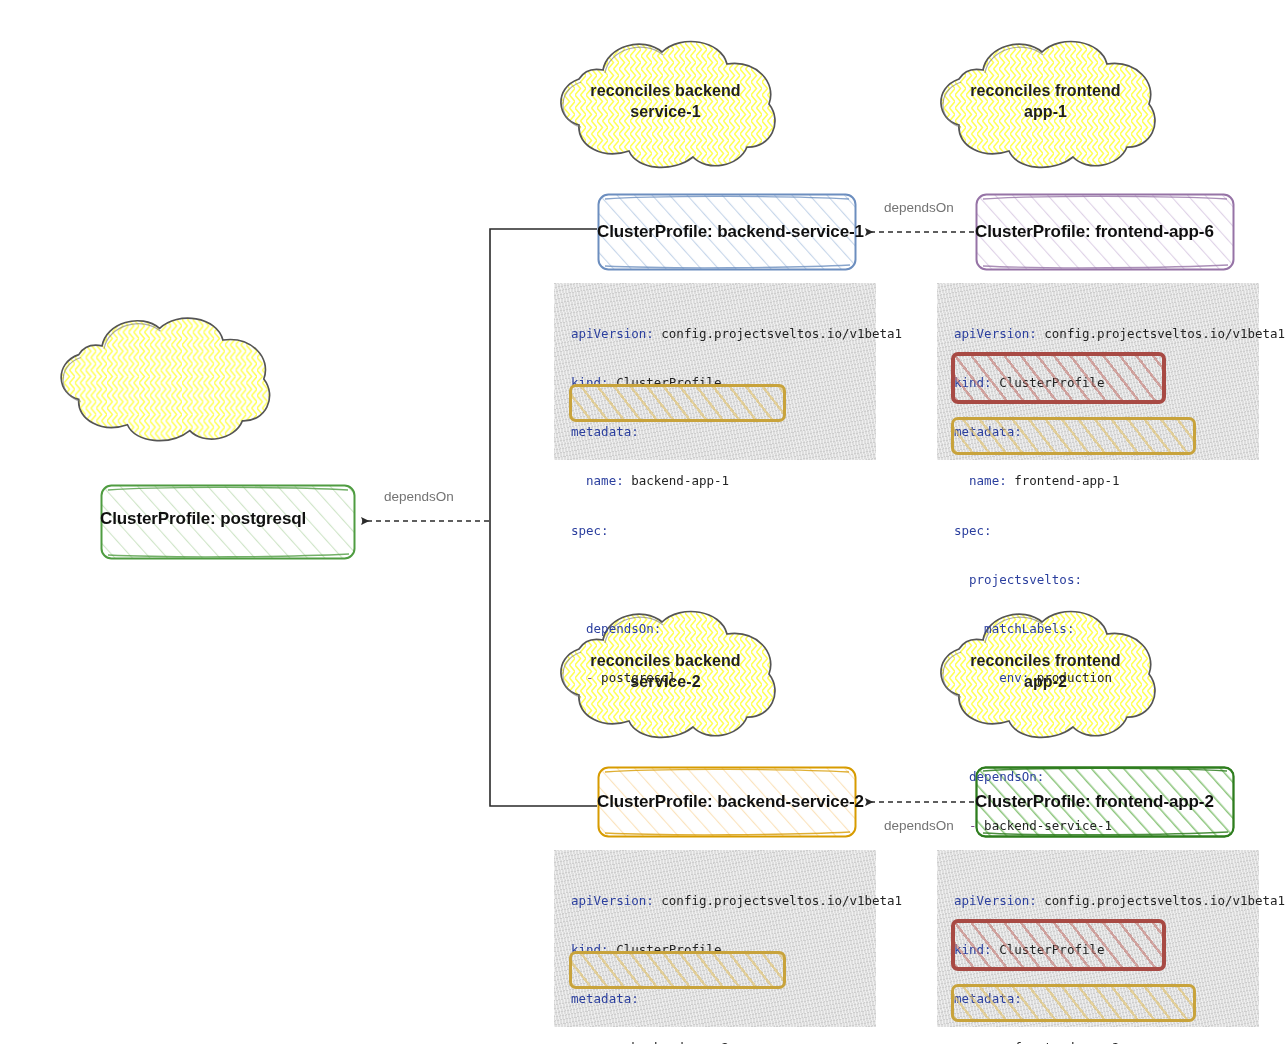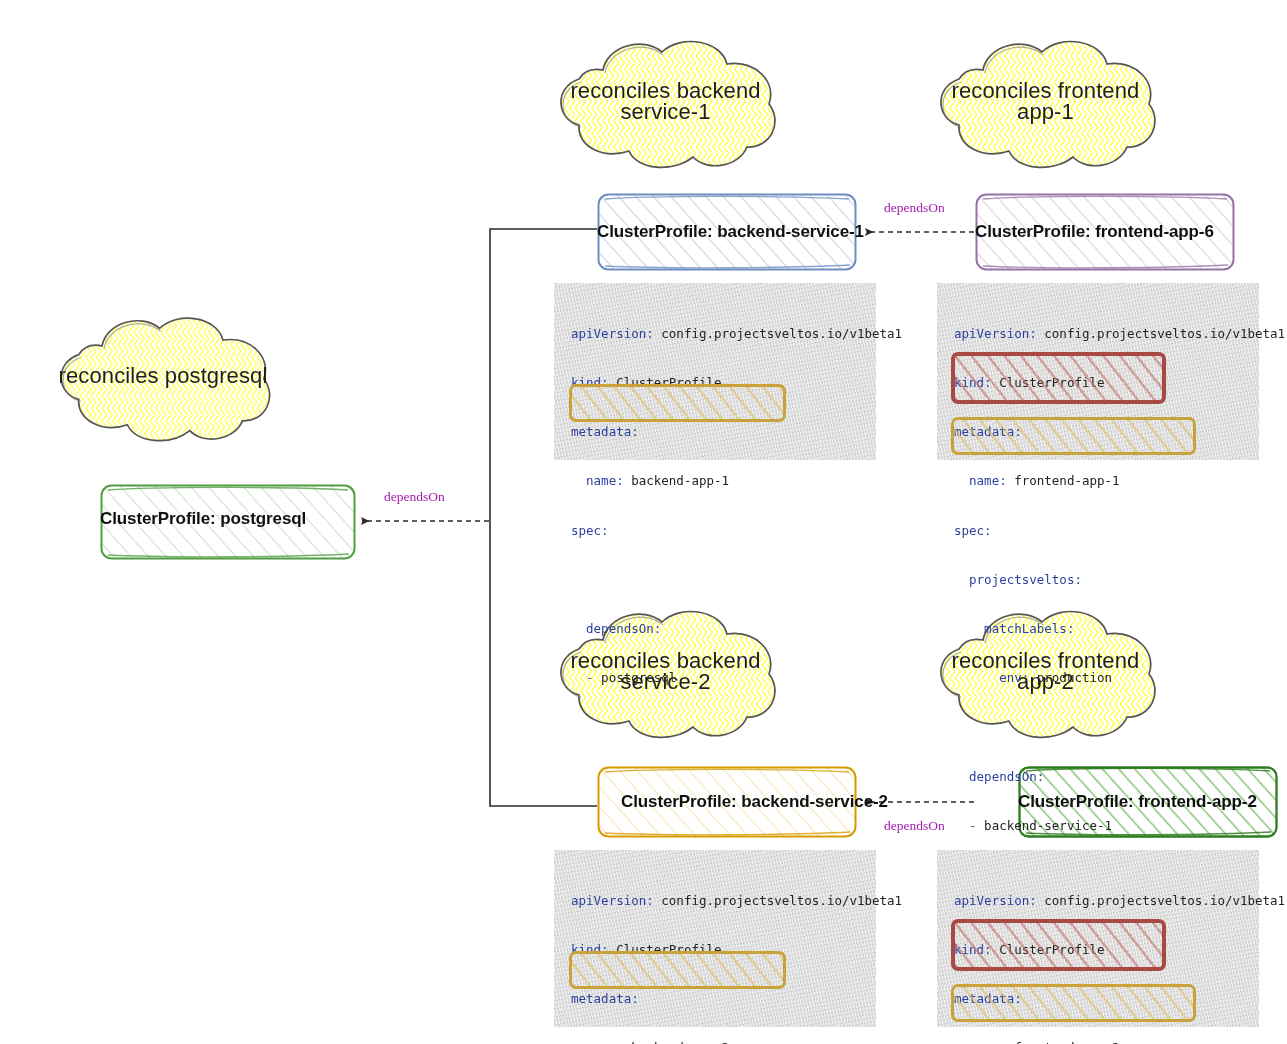--- a/index.html
+++ b/index.html
@@ -19,25 +19,26 @@
 
   
   .cloud {
     position: absolute;
   }
   .cloud svg { display: block; overflow: visible; }
   .cloud-label {
     position: absolute;
     left: 0; right: 0;
     text-align: center;
-    font-size: 22px;
+    font-size: 16px;
     line-height: 21px;
     color: #1f1f1f;
     letter-spacing: 0.1px;
     pointer-events: none;
+    font-weight: bold;
   }
 
   
   .profile-box {
     position: absolute;
     box-sizing: border-box;
     border-radius: 11px;
     display: flex;
     align-items: center;
   }
@@ -107,23 +108,22 @@
         rgba(193,110,103,0.55) 0px,
         rgba(193,110,103,0.55) 2.5px,
         rgba(255,255,255,0) 2.5px,
         rgba(255,255,255,0) 13px);
   }
 
   
   .edge-label {
     position: absolute;
     font-size: 13.5px;
-    color: #a21caf;
+    color: #737373;
     white-space: nowrap;
-    font-family: Liberation Serif, serif;
   }
 
   
   #edges {
     position: absolute;
     left: 0; top: 0;
     width: 1287px;
     height: 1044px;
     pointer-events: none;
   }
@@ -213,23 +213,20 @@
 
 <div class="cloud" style="left:32px; top:305px; width:262px; height:145px;">
   <svg width="262" height="145" viewBox="0 0 269 145" xmlns="http://www.w3.org/2000/svg">
     <path d="M72,40 C76,16 112,6 131,22 C150,4 190,10 196,34
              C225,30 246,52 238,74 C252,92 240,118 216,117
              C208,137 176,142 162,127 C142,143 106,140 98,121
              C72,130 46,116 48,95 C26,90 22,58 48,49 C53,41 62,38 72,40 Z" fill="url(#cloudFill)" stroke="#555555" stroke-width="1.7"></path>
     <path d="M74,43 C78,19 113,9 132,25" fill="none" stroke="#777" stroke-width="1.2" opacity="0.6"></path>
     <path d="M50,97 C28,92 24,61 50,52" fill="none" stroke="#777" stroke-width="1.2" opacity="0.6"></path>
   </svg>
-  <div class="cloud-label" style="top:60px;">
-    <span>reconciles postgresql</span>
-  </div>
 </div>
 
 <div class="cloud" style="left:531px; top:600px; width:269px; height:145px;">
   <svg width="269" height="145" viewBox="0 0 269 145" xmlns="http://www.w3.org/2000/svg">
     <path d="M72,40 C76,16 112,6 131,22 C150,4 190,10 196,34
              C225,30 246,52 238,74 C252,92 240,118 216,117
              C208,137 176,142 162,127 C142,143 106,140 98,121
              C72,130 46,116 48,95 C26,90 22,58 48,49 C53,41 62,38 72,40 Z" fill="url(#cloudFill)" stroke="#555555" stroke-width="1.7"></path>
     <path d="M74,43 C78,19 113,9 132,25" fill="none" stroke="#777" stroke-width="1.2" opacity="0.6"></path>
     <path d="M50,97 C28,92 24,61 50,52" fill="none" stroke="#777" stroke-width="1.2" opacity="0.6"></path>
@@ -275,30 +272,30 @@
 
 <div class="profile-box" style="left:100px; top:484px; width:256px; height:69px;">
   <svg class="hatch" width="256" height="76" viewBox="0 0 256 76" preserveAspectRatio="none">
     <rect x="1.5" y="1.5" width="253" height="73" rx="10" fill="url(#hatchGreenLight)" stroke="#4f9c41" stroke-width="2"></rect>
     <path d="M8,6 C60,2 196,3 248,6" fill="none" stroke="#4f9c41" stroke-width="1.3" opacity="0.8"></path>
     <path d="M8,71 C70,74 192,73 249,70" fill="none" stroke="#4f9c41" stroke-width="1.3" opacity="0.8"></path>
   </svg>
   <span class="label">ClusterProfile: postgresql</span>
 </div>
 
-<div class="profile-box" style="left:597px; top:766px; width:260px; height:72px;padding-left:24px;">
+<div class="profile-box" style="left:597px; top:766px; width:260px; height:72px;">
   <svg class="hatch" width="260" height="72" viewBox="0 0 260 72" preserveAspectRatio="none">
     <rect x="1.5" y="1.5" width="257" height="69" rx="10" fill="url(#hatchOrange)" stroke="#d79b00" stroke-width="2"></rect>
     <path d="M8,6 C60,2 200,3 252,6" fill="none" stroke="#d79b00" stroke-width="1.3" opacity="0.8"></path>
     <path d="M8,67 C70,70 196,69 253,66" fill="none" stroke="#d79b00" stroke-width="1.3" opacity="0.8"></path>
   </svg>
   <span class="label">ClusterProfile: backend-service-2</span>
 </div>
 
-<div class="profile-box" style="left:1018px; top:766px; width:260px; height:72px;">
+<div class="profile-box" style="left:975px; top:766px; width:260px; height:72px;">
   <svg class="hatch" width="260" height="72" viewBox="0 0 260 72" preserveAspectRatio="none">
     <rect x="1.5" y="1.5" width="257" height="69" rx="9" fill="url(#hatchGreenStrong)" stroke="#2e7d1e" stroke-width="2.3"></rect>
     <path d="M8,5 C60,1 200,2 252,5" fill="none" stroke="#2e7d1e" stroke-width="1.5" opacity="0.85"></path>
     <path d="M8,67 C70,70 196,69 253,66" fill="none" stroke="#2e7d1e" stroke-width="1.5" opacity="0.85"></path>
   </svg>
   <span class="label">ClusterProfile: frontend-app-2</span>
 </div>
 
 <div class="edge-label" style="left:884px; top:200px;">dependsOn</div>
 

